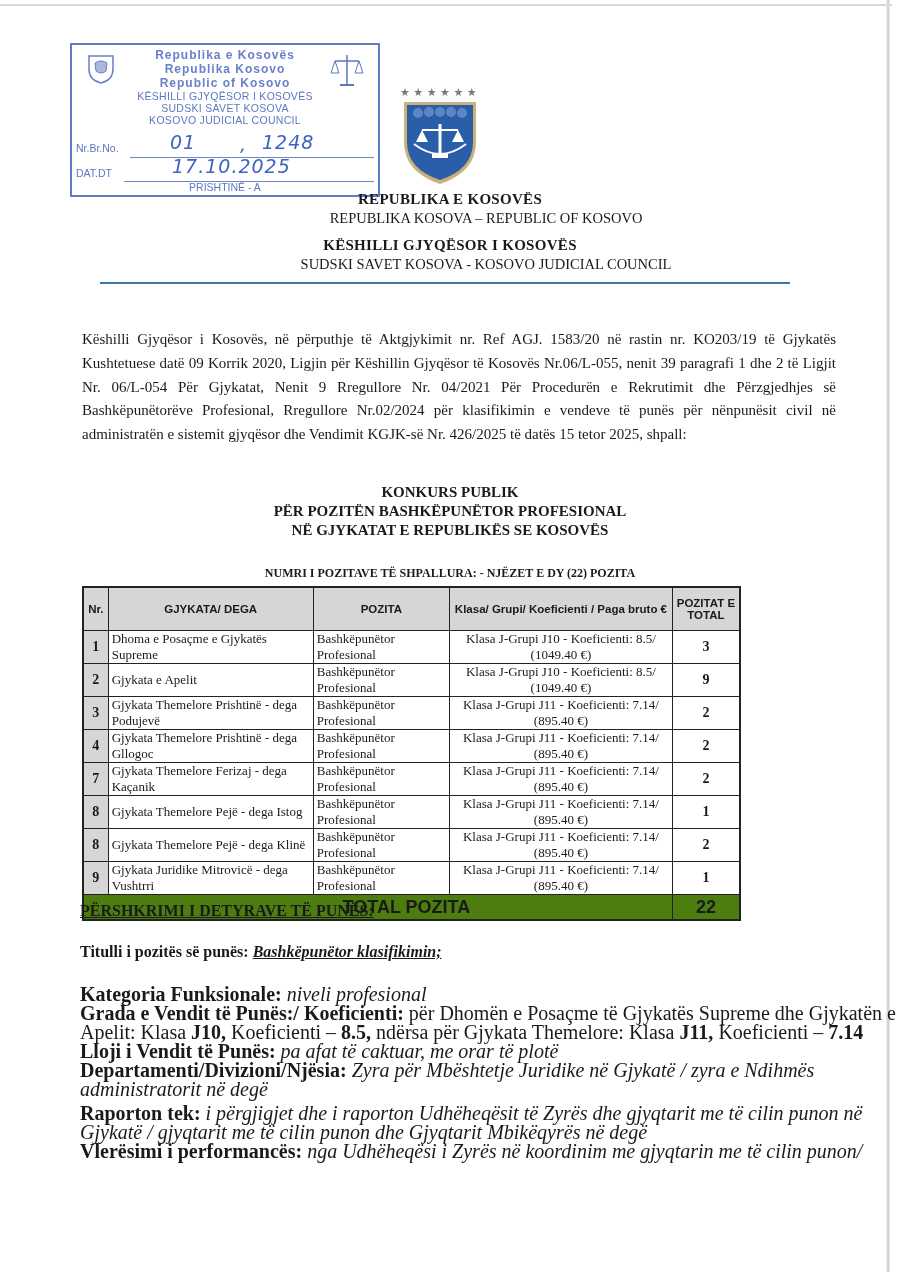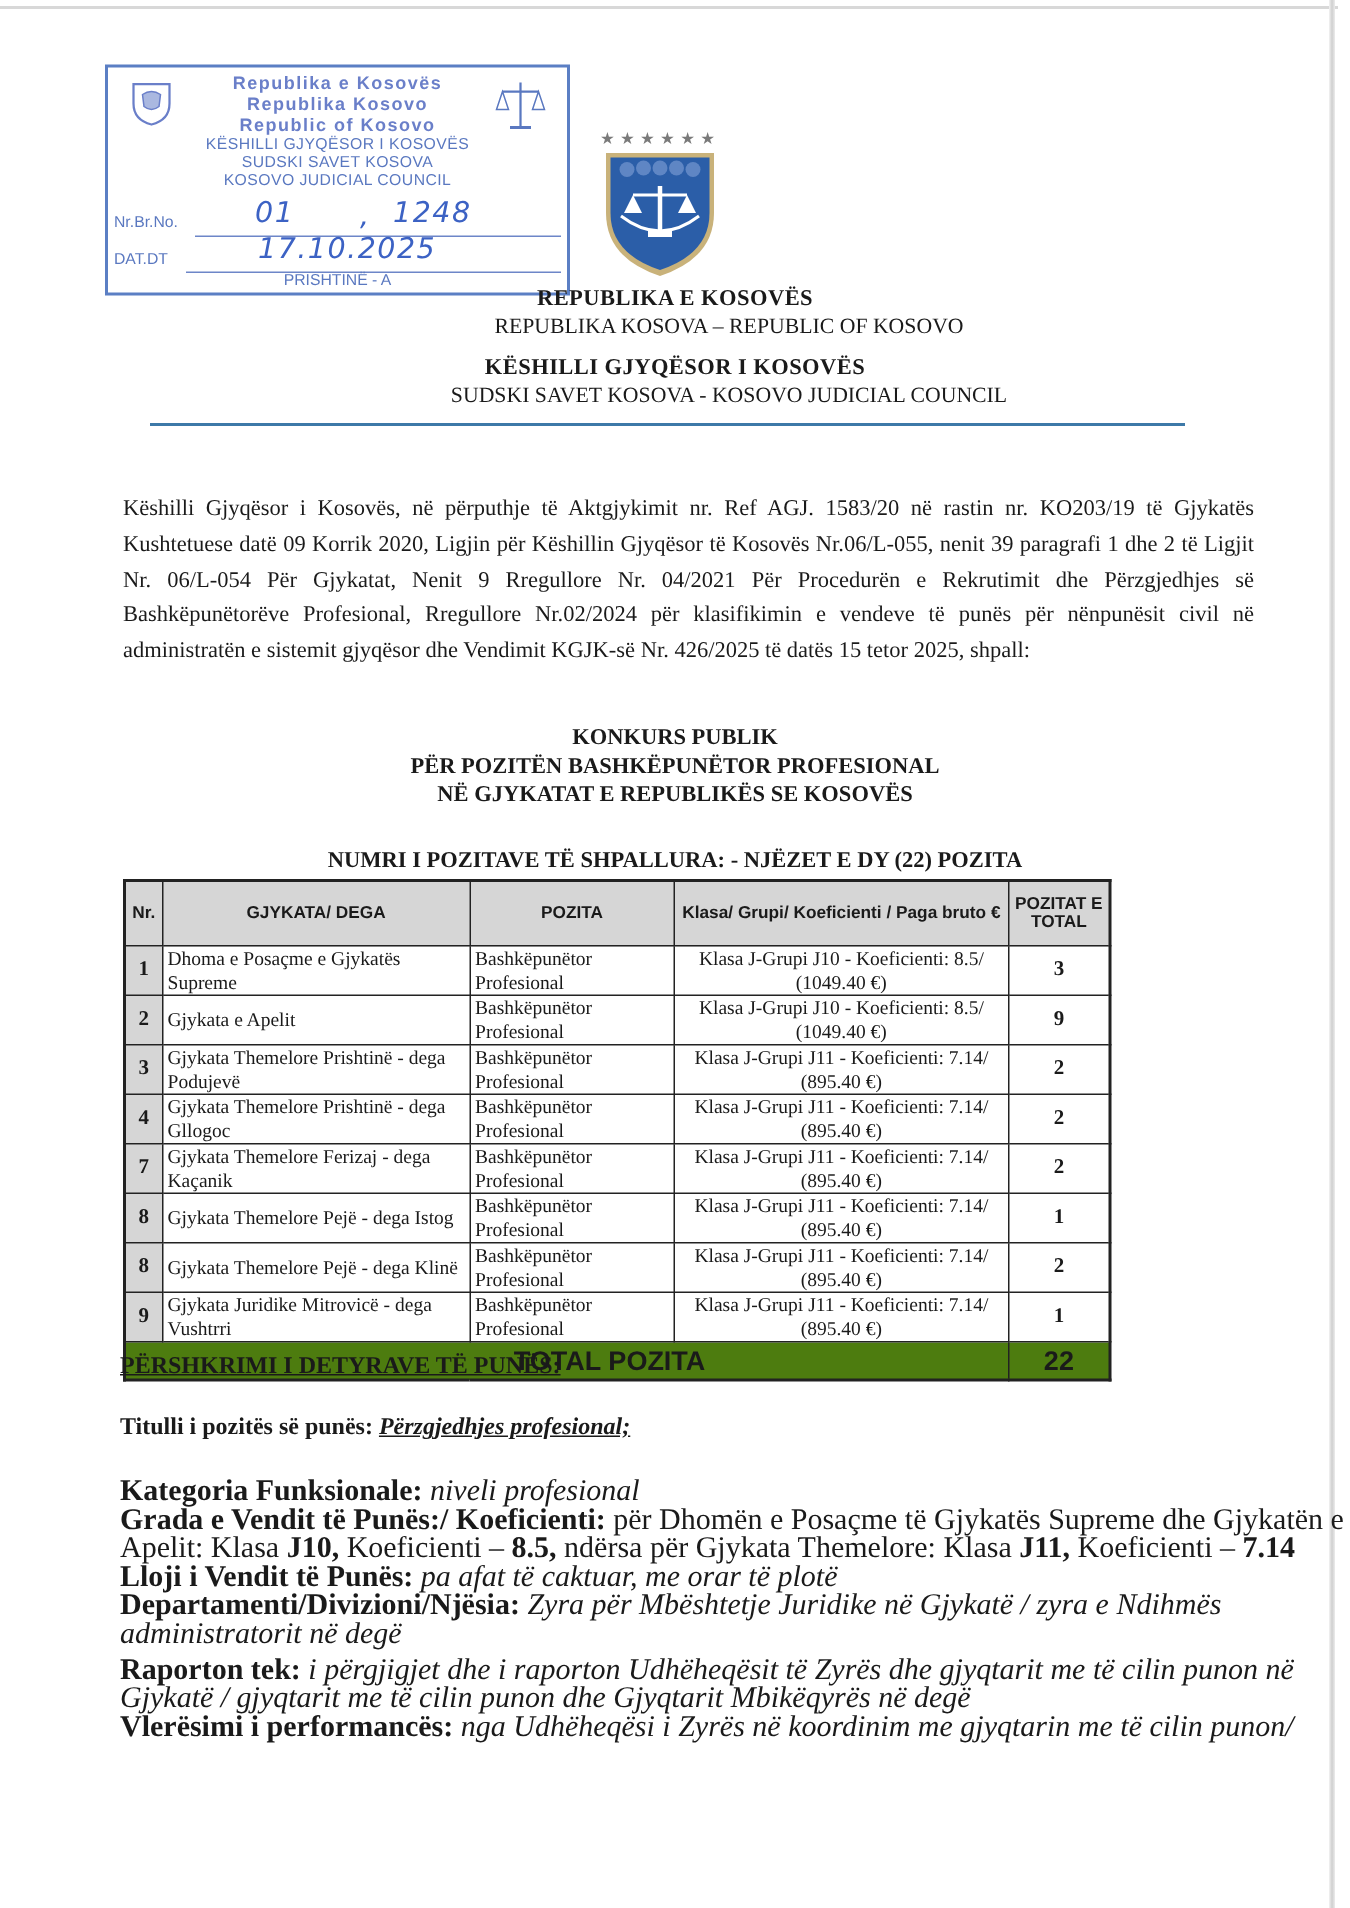--- a/index.html
+++ b/index.html
@@ -114,21 +114,21 @@
 <div class="abs hdr h-norm" style="top:210px;">REPUBLIKA KOSOVA – REPUBLIC OF KOSOVO</div>
 <div class="abs hdr h-bold" style="top:237px;">KËSHILLI GJYQËSOR I KOSOVËS</div>
 <div class="abs hdr h-norm" style="top:256px;">SUDSKI SAVET KOSOVA - KOSOVO JUDICIAL COUNCIL</div>
 <div class="abs hdr-rule"></div>
 
 <div class="abs intro">Këshilli Gjyqësor i Kosovës, në përputhje të Aktgjykimit nr. Ref AGJ. 1583/20 në rastin nr. KO203/19 të Gjykatës Kushtetuese datë 09 Korrik 2020, Ligjin për Këshillin Gjyqësor të Kosovës Nr.06/L-055, nenit 39 paragrafi 1 dhe 2 të Ligjit Nr. 06/L-054 Për Gjykatat, Nenit 9 Rregullore Nr. 04/2021 Për Procedurën e Rekrutimit dhe Përzgjedhjes së Bashkëpunëtorëve Profesional, Rregullore Nr.02/2024 për klasifikimin e vendeve të punës për nënpunësit civil në administratën e sistemit gjyqësor dhe Vendimit KGJK-së Nr. 426/2025 të datës 15 tetor 2025, shpall:</div>
 
 <div class="abs title" style="top:484px;">KONKURS PUBLIK</div>
 <div class="abs title" style="top:503px;">PËR POZITËN BASHKËPUNËTOR PROFESIONAL</div>
 <div class="abs title" style="top:522px;">NË GJYKATAT E REPUBLIKËS SE KOSOVËS</div>
-<div class="abs title" style="top:566px; font-size:15px;">NUMRI I POZITAVE TË SHPALLURA: - NJËZET E DY (22) POZITA</div>
+<div class="abs title" style="top:566px; font-size:12px;">NUMRI I POZITAVE TË SHPALLURA: - NJËZET E DY (22) POZITA</div>
 
 <table class="pos">
   <colgroup>
     <col style="width:26px">
       <col style="width:254px">
       <col style="width:154px">
       <col style="width:276px">
       <col style="width:72px">
   </colgroup>
   <thead>
@@ -200,21 +200,21 @@
     <tr class="total">
       <td colspan="4" style="text-align:center; padding-left:60px;">TOTAL POZITA</td>
       <td style="text-align:center;">22</td>
     </tr>
   </tbody>
 </table>
 
 <div class="abs sec-h">PËRSHKRIMI I DETYRAVE TË PUNËS:</div>
 
 <div class="abs line" style="top:943px; font-size:16px;">
-  <span class="b">Titulli i pozitës së punës: </span><span class="bui">Përzgjedhjes profesional;</span>
+  <span class="b">Titulli i pozitës së punës: </span><span class="bui">Bashkëpunëtor klasifikimin;</span>
 </div>
 
 <div class="abs line" style="top:983px;">
   <span class="b">Kategoria Funksionale: </span><span class="i">niveli profesional</span>
 </div>
 
 <div class="abs line" style="top:1002px;">
   <span class="b">Grada e Vendit të Punës:/ Koeficienti: </span><span>për Dhomën e Posaçme të Gjykatës Supreme dhe Gjykatën e</span>
 </div>
 <div class="abs line" style="top:1021px;">

